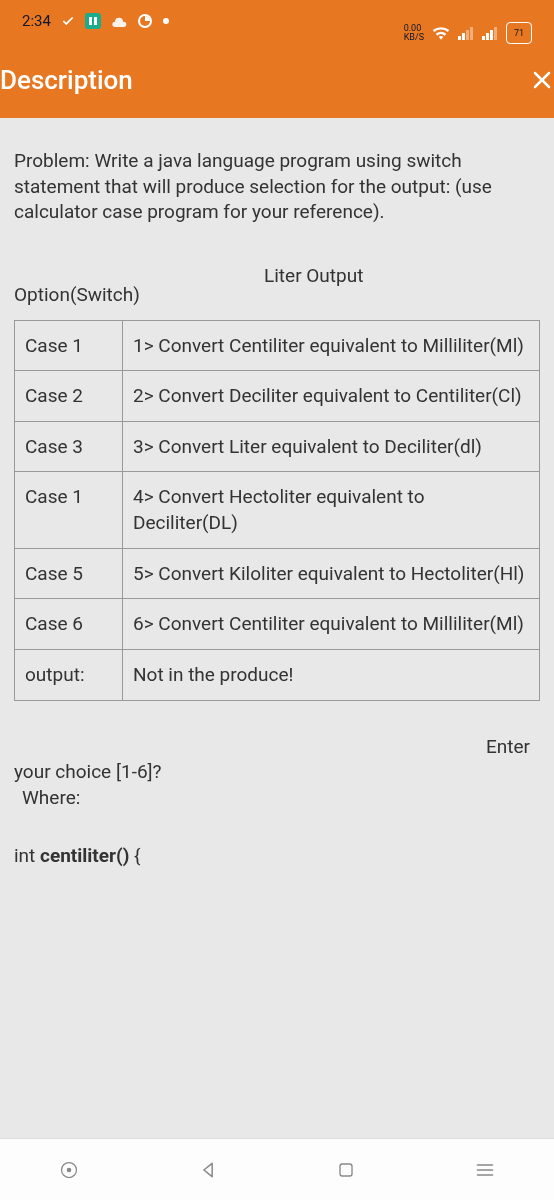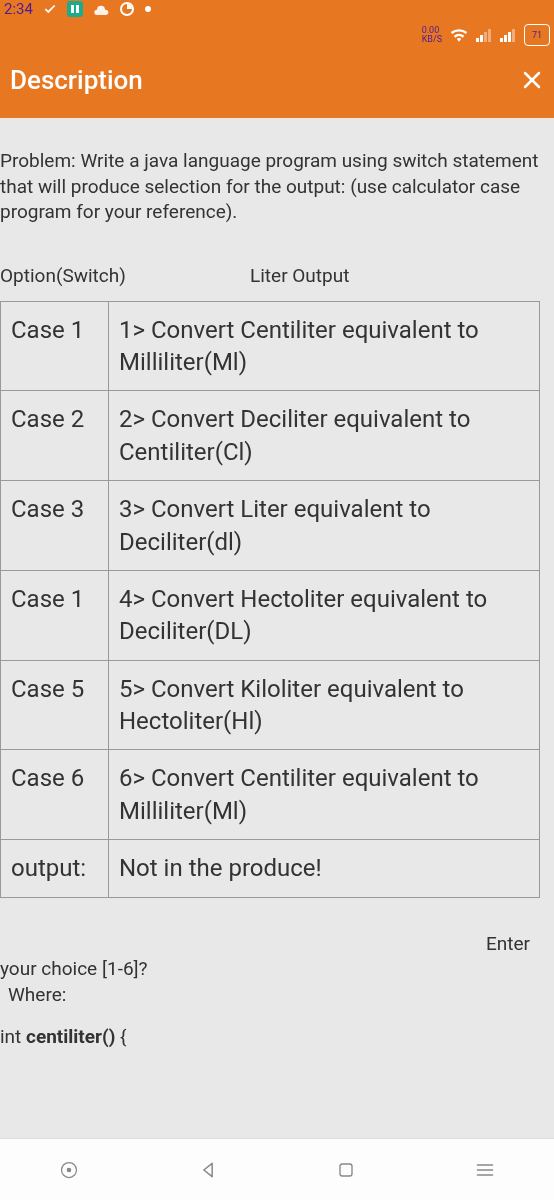--- a/index.html
+++ b/index.html
@@ -8,24 +8,24 @@
       height: 1200px;
       font-family: -apple-system, BlinkMacSystemFont, "Segoe UI", Roboto, sans-serif;
       background: #e8e8e8;
       overflow: hidden;
       position: relative;
     }
     .status-bar {
       background: #e87722;
       height: 42px;
       display: flex;
-      align-items: flex-start;
+      align-items: center;
       justify-content: space-between;
-      padding: 0 4px;
-      color: #4c1d95;
+      padding: 0 22px;
+      color: #0f172a;
       font-size: 15px;
     }
     .status-left {
       display: flex;
       align-items: center;
       gap: 10px;
     }
     .status-right {
       display: flex;
       align-items: center;
@@ -35,86 +35,87 @@
     .status-icon {
       display: inline-flex;
       align-items: center;
     }
     .app-header {
       background: #e87722;
       height: 76px;
       display: flex;
       align-items: center;
       justify-content: space-between;
-      padding: 0 10px;
+      padding: 0 0;
       color: white;
     }
     .header-title {
       font-size: 26px;
       font-weight: 500;
     }
     .close-btn {
       font-size: 28px;
       color: white;
       background: none;
       border: none;
       cursor: pointer;
       display: flex;
       align-items: center;
     }
     .content {
-      padding: 30px 14px 14px 0;
+      padding: 30px 14px 14px 14px;
       color: #333;
       font-size: 19px;
       line-height: 1.35;
     }
     .problem {
       margin-bottom: 38px;
     }
     .columns-header {
       display: flex;
       margin-bottom: 12px;
     }
     .col-option {
       width: 250px;
+      margin-top: 19px;
     }
     .col-sample {
       flex: 1;
     }
     .cases-table {
       border: 1px solid #999;
       border-collapse: collapse;
       width: 100%;
     }
     .case-row {
       border-bottom: 1px solid #999;
     }
     .case-row td {
       padding: 12px 10px;
       vertical-align: top;
-      font-size: 24px;
+      font-size: 19px;
     }
     .case-label {
       width: 108px;
       border-right: 1px solid #999;
     }
     .enter-section {
       display: flex;
       justify-content: flex-end;
       padding-right: 10px;
       margin-top: 33px;
     }
     .choice-line {
       margin-top: 0;
     }
     .where-line {
       padding-left: 8px;
     }
     .func-line {
-      margin-top: 16px;
+      margin-top: 32px;
     }
     .nav-bar {
       position: absolute;
       bottom: 0;
       left: 0;
       right: 0;
       height: 62px;
       background: #fdfdfd;
       display: flex;
       align-items: center;

